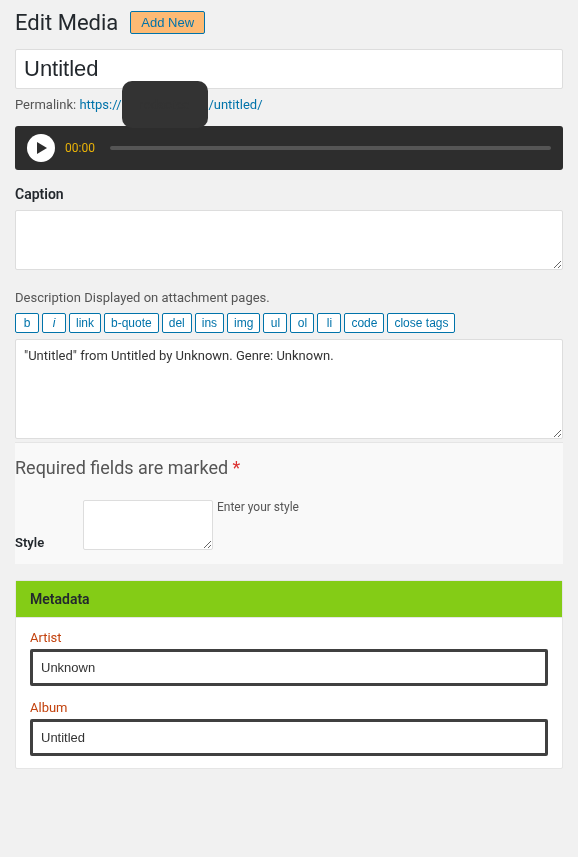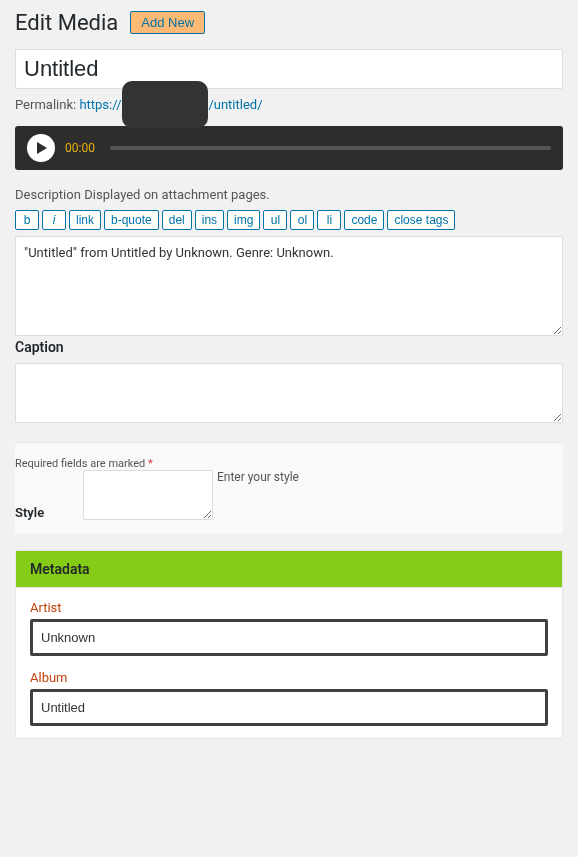--- a/index.html
+++ b/index.html
@@ -171,23 +171,23 @@
     }
 
     
     .required-section {
       background: #f9f9f9;
       padding: 12px 15px 16px 15px;
       border-top: 1px solid #e5e5e5;
       margin-top: 0;
     }
     .required-note {
-      font-size: 11px;
+      font-size: 18px;
       color: #555;
-      margin-bottom: 0;
+      margin-bottom: 22px;
     }
     .required-asterisk { color: #dc3232; }
 
     .style-row {
       display: flex;
       align-items: flex-end;
       gap: 28px;
     }
     .style-label {
       font-size: 13px;
@@ -274,20 +274,26 @@
 
   
   <div class="audio-player">
     <div class="play-btn">
       <div class="play-icon"></div>
     </div>
     <span class="time-display">00:00</span>
     <div class="progress-bar-container">
       <div class="progress-bar-fill"></div>
     </div>
+  </div>
+
+  
+  <div style="margin-bottom:16px;">
+    <span class="field-label">Caption</span>
+    <textarea class="caption-textarea" style=""></textarea>
   </div>
 
   
   <div style="margin-bottom:0;">
     <div class="description-label-row">
       <span>Description</span>
       <span>Displayed on attachment pages.</span>
     </div>
 
     
@@ -303,26 +309,20 @@
       <button class="toolbar-btn">ol</button>
       <button class="toolbar-btn">li</button>
       <button class="toolbar-btn">code</button>
       <button class="toolbar-btn">close tags</button>
     </div>
 
     <textarea class="description-textarea" style="">"Untitled" from Untitled by Unknown. Genre: Unknown.</textarea>
   </div>
 
   
-  <div style="margin-bottom:16px;">
-    <span class="field-label">Caption</span>
-    <textarea class="caption-textarea" style=""></textarea>
-  </div>
-
-  
   <div class="required-section" style="background:#f9f9f9; padding: 14px 0 14px 0; margin-bottom: 16px;">
     <p class="required-note">
       <span>Required fields are marked</span>
       <span class="required-asterisk">*</span>
     </p>
 
     <div class="style-row">
       <span class="style-label">Style</span>
       <div class="style-right">
         <textarea class="style-textarea" style=""></textarea>

